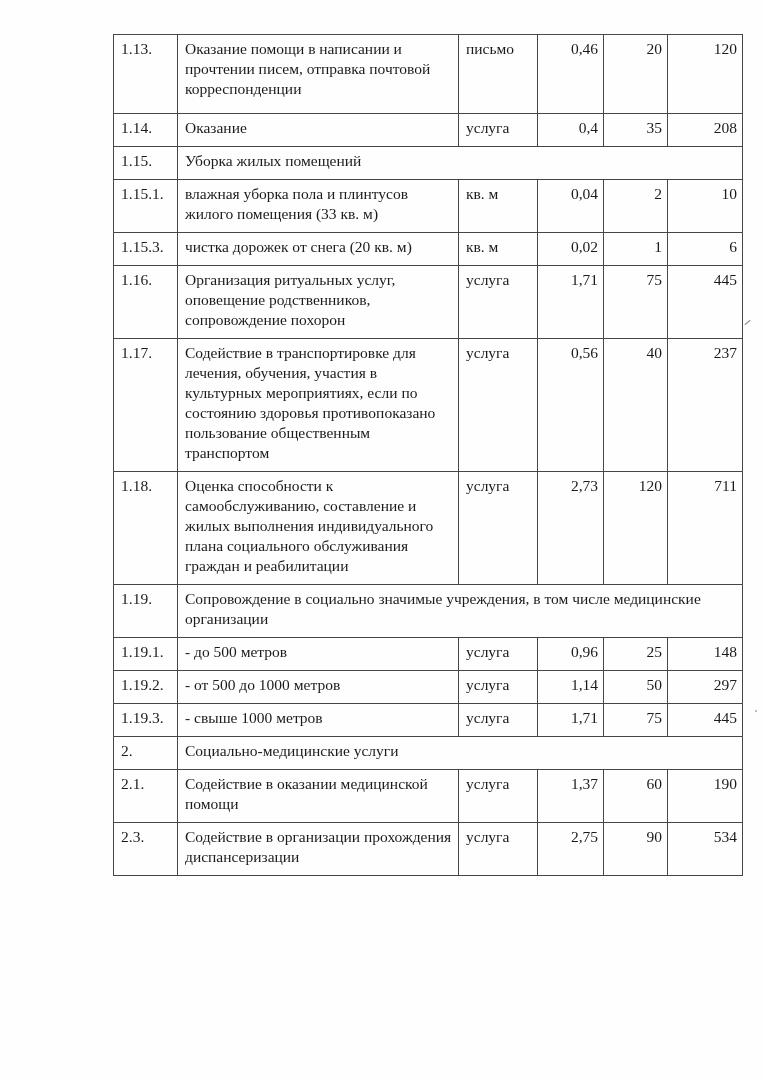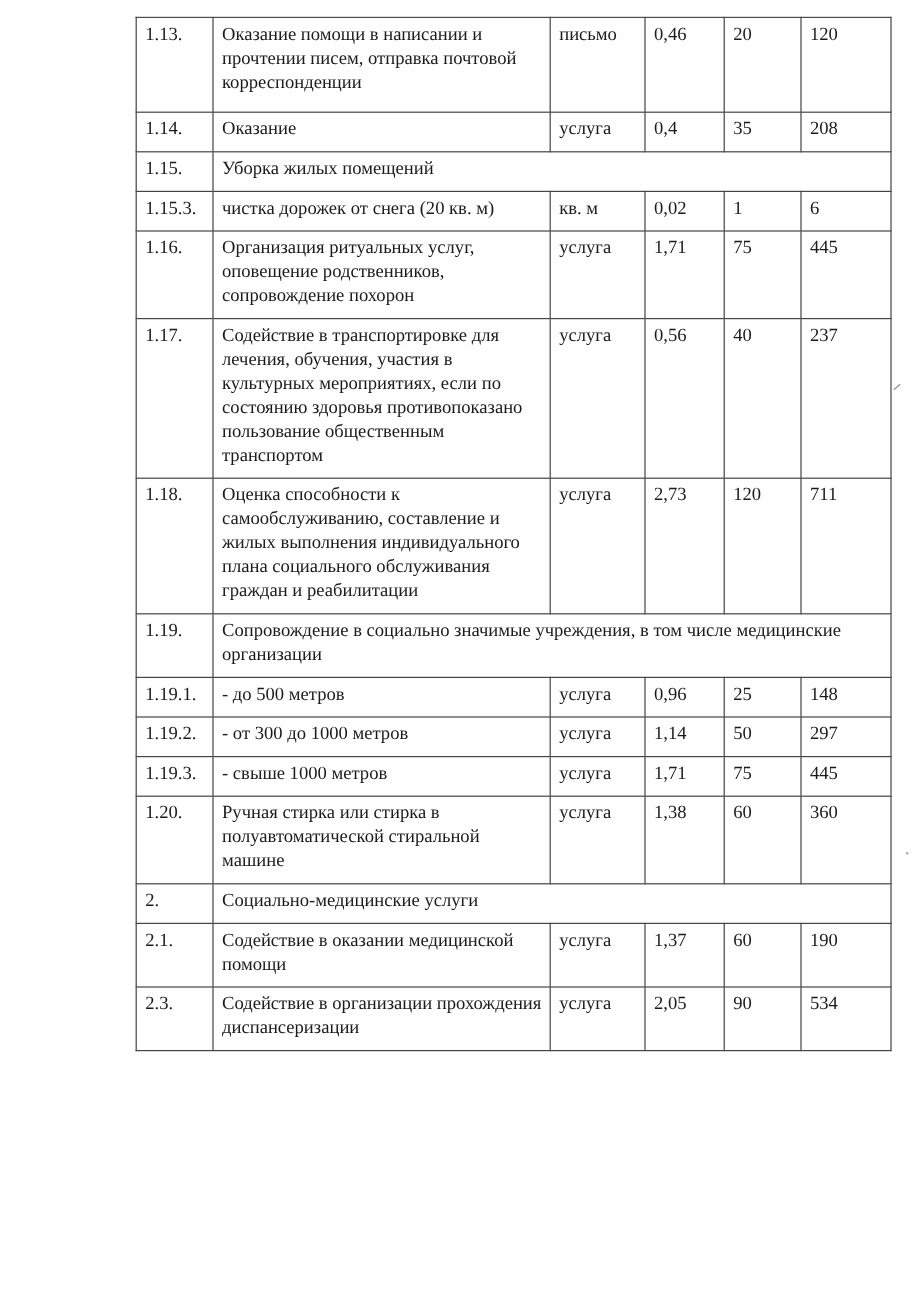--- a/index.html
+++ b/index.html
@@ -15,37 +15,37 @@
   .page {
     position: relative;
     width: 763px;
     height: 1080px;
     background: #fefefe;
     overflow: hidden;
   }
   table.services {
     position: absolute;
     left: 113px;
-    top: 14px;
+    top: 34px;
     width: 629px;
     border-collapse: collapse;
     table-layout: fixed;
     color: #1b1b1b;
   }
   table.services td {
     border: 1px solid #454545;
     vertical-align: top;
     font-size: 15.5px;
     line-height: 20px;
     padding: 4px 5px 8px 7px;
     overflow: hidden;
   }
   td.c-num   { padding-left: 5px; }
   td.c-name  { padding-right: 10px; }
-  td.c-val   { padding-right: 5px; }
+  td.c-val   { text-align: right; padding-right: 5px; }
   tr.first-row td { border-top: 1px solid #4a4a4a; }
   tr.tall td { padding-bottom: 14px; }
   
   .artifact-tick {
     position: absolute;
     left: 744px;
     top: 322px;
     width: 7px;
     height: 1px;
     background: #8f8f8f;
@@ -89,20 +89,28 @@
           <td class="c-unit">услуга</td>
           <td class="c-val">0,4</td>
           <td class="c-val">35</td>
           <td class="c-val">208</td>
         </tr>
         <tr>
           <td class="c-num">1.15.</td>
           <td class="c-name" colspan="5">Уборка жилых помещений</td>
         </tr>
         <tr>
+          <td class="c-num">1.15.1.</td>
+          <td class="c-name">влажная уборка пола и плинтусов жилого помещения (33 кв. м)</td>
+          <td class="c-unit">кв. м</td>
+          <td class="c-val">0,04</td>
+          <td class="c-val">2</td>
+          <td class="c-val">10</td>
+        </tr>
+        <tr>
           <td class="c-num">1.15.3.</td>
           <td class="c-name">чистка дорожек от снега (20 кв. м)</td>
           <td class="c-unit">кв. м</td>
           <td class="c-val">0,02</td>
           <td class="c-val">1</td>
           <td class="c-val">6</td>
         </tr>
         <tr>
           <td class="c-num">1.16.</td>
           <td class="c-name">Организация ритуальных услуг, оповещение родственников, сопровождение похорон</td>
@@ -134,59 +142,51 @@
         <tr>
           <td class="c-num">1.19.1.</td>
           <td class="c-name">- до 500 метров</td>
           <td class="c-unit">услуга</td>
           <td class="c-val">0,96</td>
           <td class="c-val">25</td>
           <td class="c-val">148</td>
         </tr>
         <tr>
           <td class="c-num">1.19.2.</td>
-          <td class="c-name">- от 300 до 1000 метров</td>
+          <td class="c-name">- от 500 до 1000 метров</td>
           <td class="c-unit">услуга</td>
           <td class="c-val">1,14</td>
           <td class="c-val">50</td>
           <td class="c-val">297</td>
         </tr>
         <tr>
           <td class="c-num">1.19.3.</td>
           <td class="c-name">- свыше 1000 метров</td>
           <td class="c-unit">услуга</td>
           <td class="c-val">1,71</td>
           <td class="c-val">75</td>
           <td class="c-val">445</td>
-        </tr>
-        <tr>
-          <td class="c-num">1.20.</td>
-          <td class="c-name">Ручная стирка или стирка в полуавтоматической стиральной машине</td>
-          <td class="c-unit">услуга</td>
-          <td class="c-val">1,38</td>
-          <td class="c-val">60</td>
-          <td class="c-val">360</td>
         </tr>
         <tr>
           <td class="c-num">2.</td>
           <td class="c-name" colspan="5">Социально-медицинские услуги</td>
         </tr>
         <tr>
           <td class="c-num">2.1.</td>
           <td class="c-name">Содействие в оказании медицинской помощи</td>
           <td class="c-unit">услуга</td>
           <td class="c-val">1,37</td>
           <td class="c-val">60</td>
           <td class="c-val">190</td>
         </tr>
         <tr>
           <td class="c-num">2.3.</td>
           <td class="c-name">Содействие в организации прохождения диспансеризации</td>
           <td class="c-unit">услуга</td>
-          <td class="c-val">2,05</td>
+          <td class="c-val">2,75</td>
           <td class="c-val">90</td>
           <td class="c-val">534</td>
         </tr>
       </tbody>
   </table>
   <div class="artifact-tick"></div>
   <div class="artifact-dot"></div>
 </div>
 
 </body></html>

